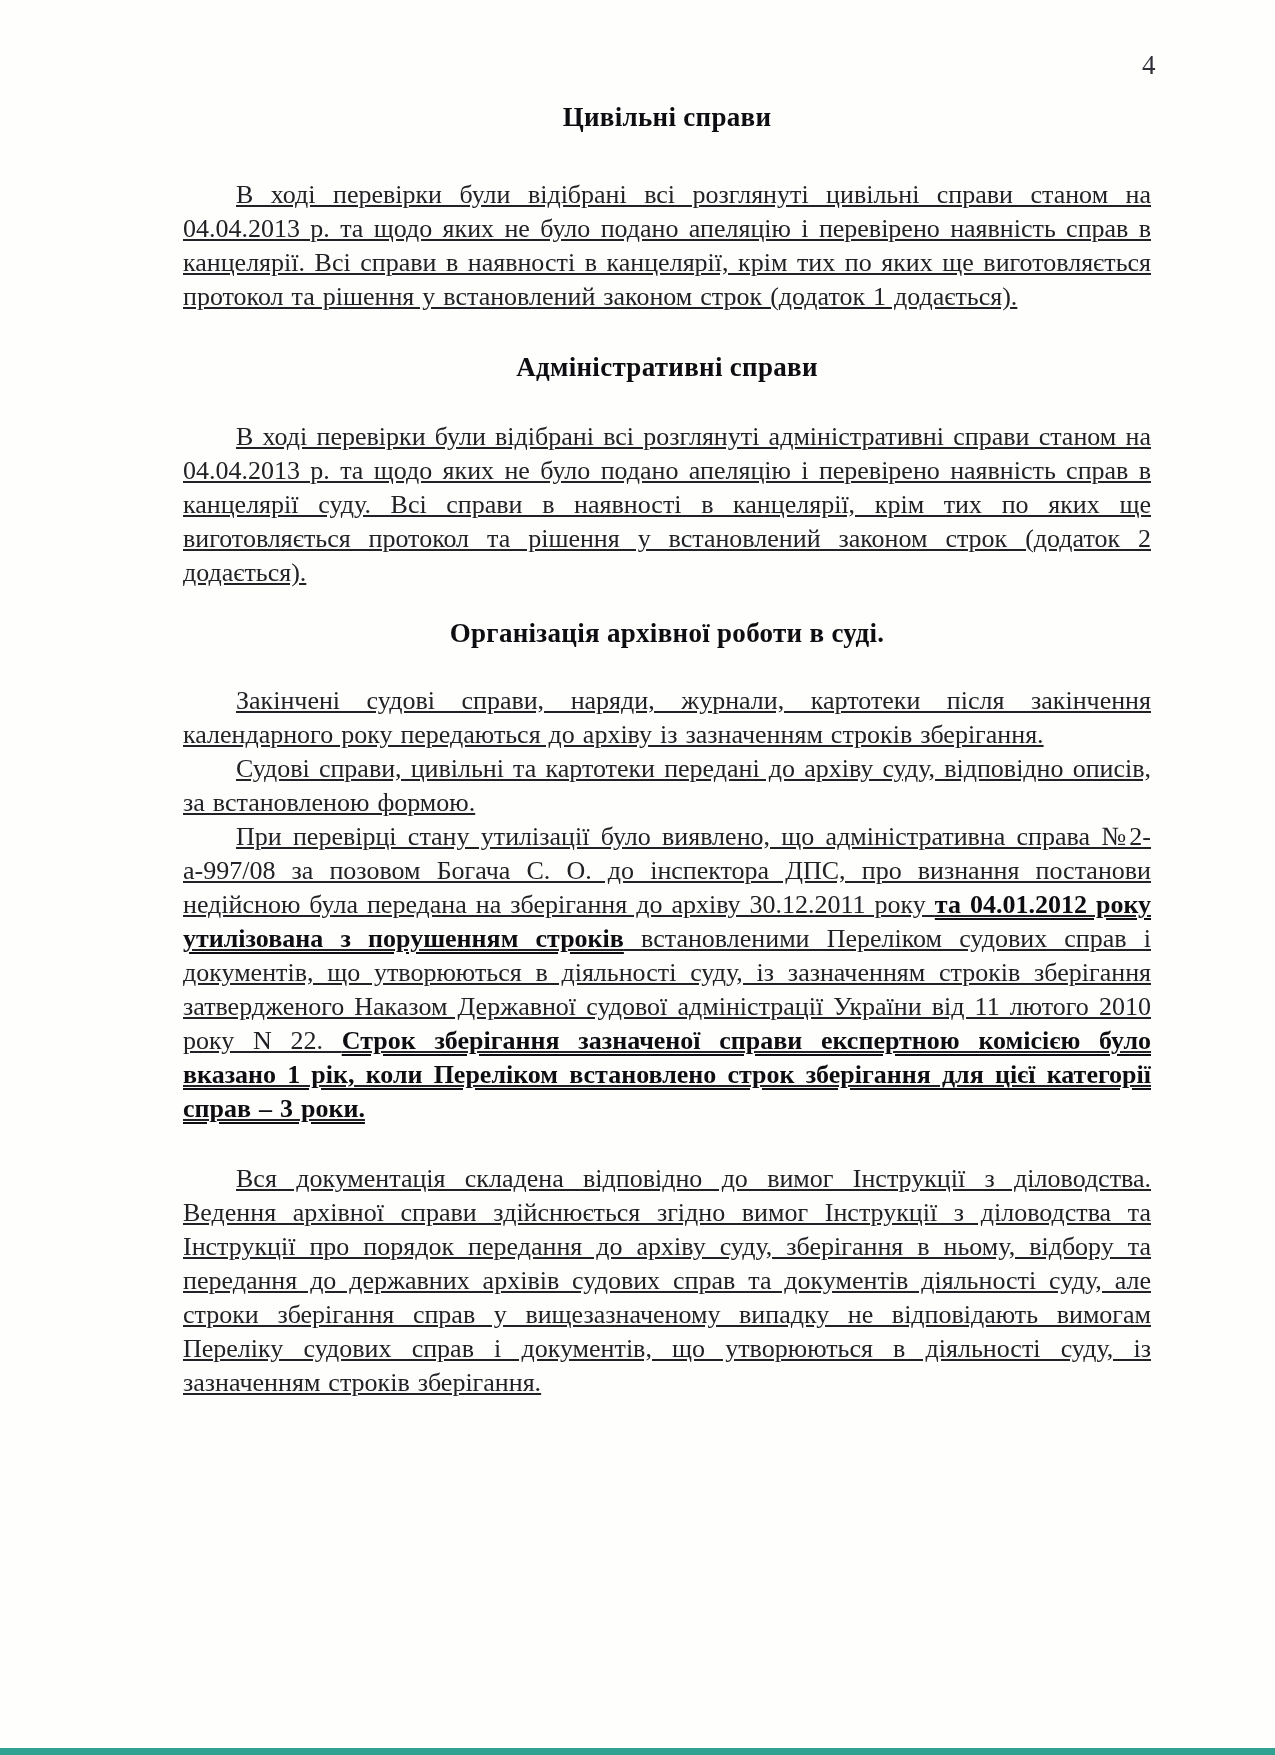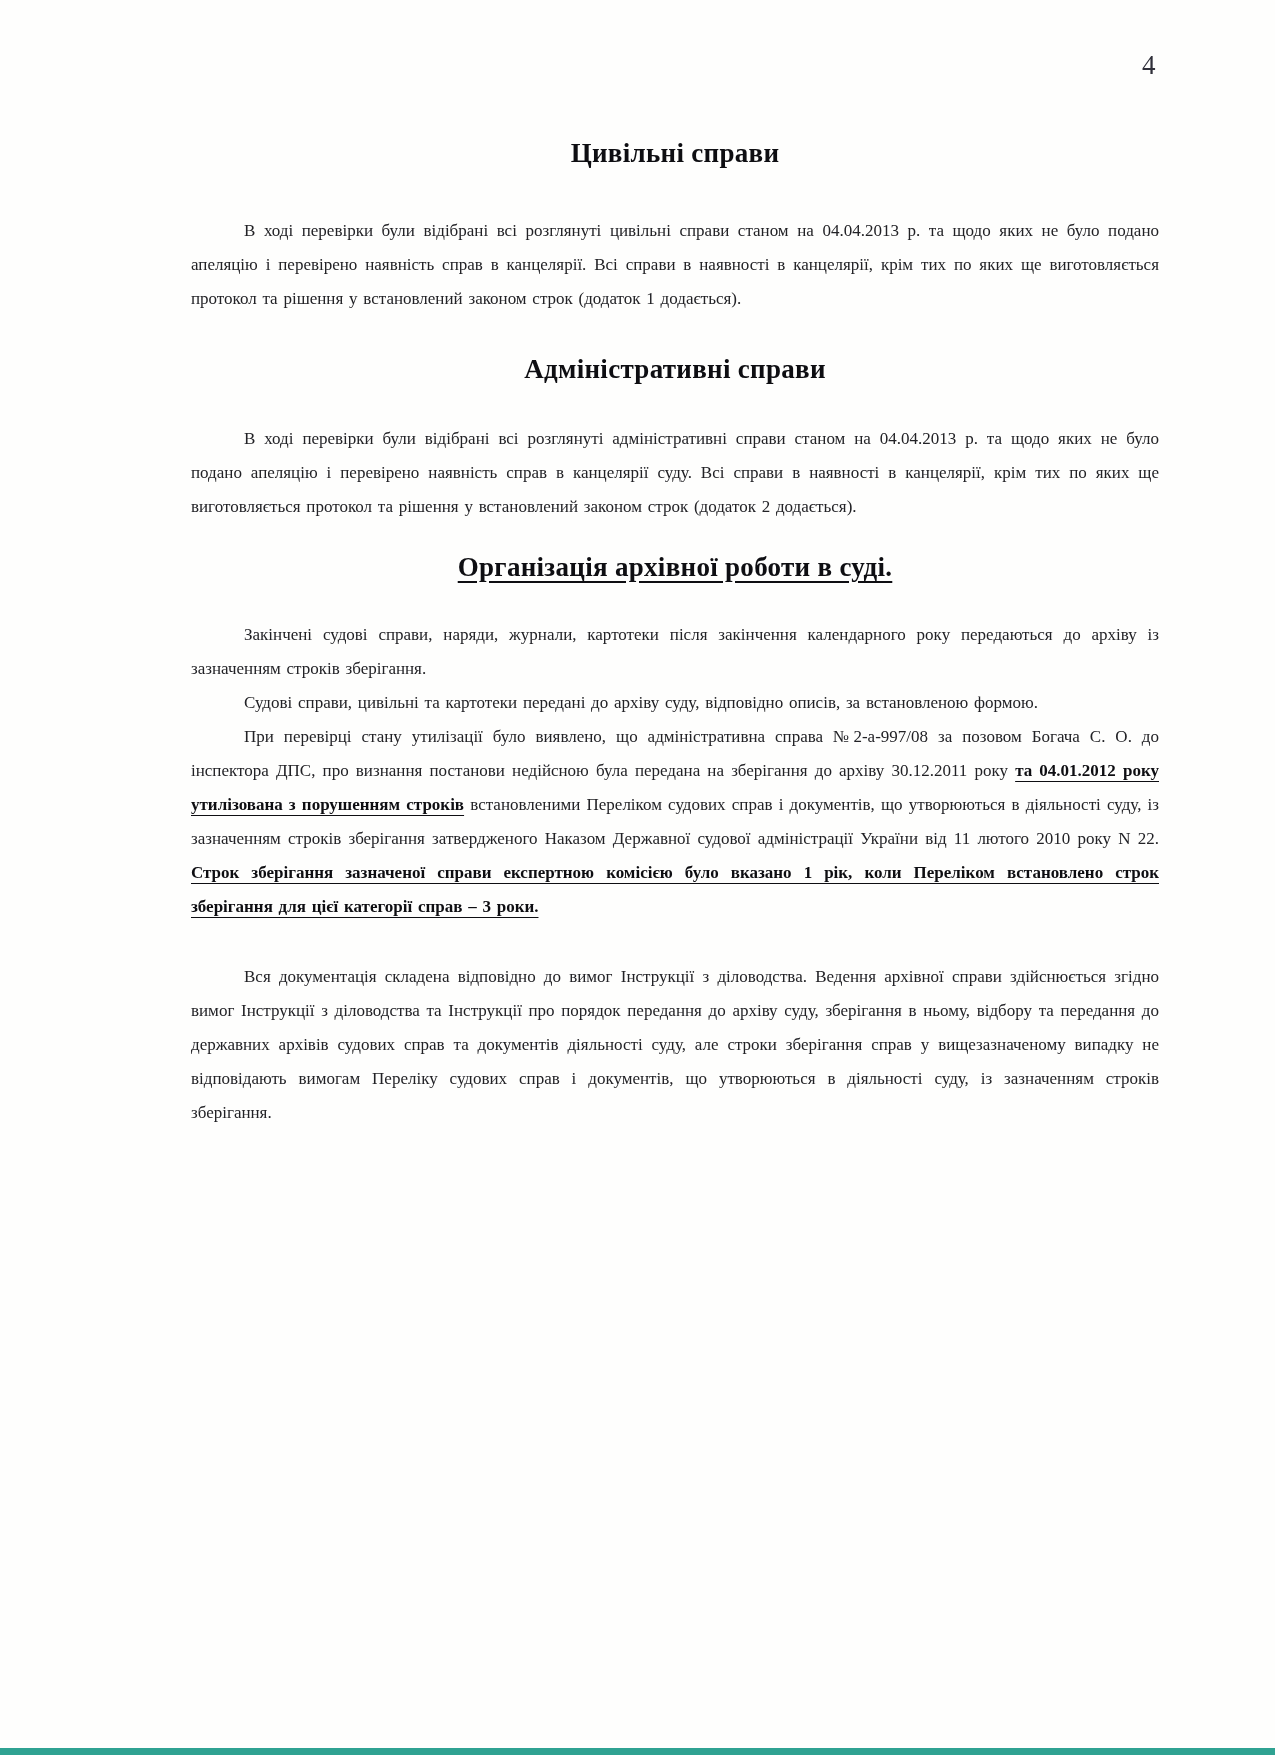--- a/index.html
+++ b/index.html
@@ -14,44 +14,44 @@
   }
   .pagenum {
     position: absolute;
     top: 50px;
     left: 1142px;
     font-size: 27px;
     color: #30303a;
   }
   .content {
     position: absolute;
-    left: 191px;
+    left: 183px;
     top: 100px;
     width: 968px;
-    margin-top: 36px;
   }
   .heading {
     margin: 0 0 44px 0;
     font-size: 27px;
     line-height: 34px;
     font-weight: bold;
     text-align: center;
     color: #0e0e12;
     letter-spacing: 0.3px;
   }
   .heading.sp-admin { margin-top: 36px; margin-bottom: 36px; }
   .heading.sp-archive { margin-top: 26px; margin-bottom: 34px; }
-  .heading.underlined { text-decoration: underline; text-underline-offset: 5px; text-align: center; }
+  .heading.underlined { text-underline-offset: 5px; text-align: center; }
   .para {
     margin: 0;
-    font-size: 17px;
+    font-size: 26px;
     line-height: 34px;
     text-align: justify;
     text-indent: 53px;
     word-spacing: 1.5px;
+    text-decoration: underline;
   }
   .para.final { margin-top: 36px; }
   .bu {
     font-weight: bold;
     text-decoration: underline;
     text-underline-offset: 5px;
     color: #0e0e12;
   }
   .edge-bar {
     position: absolute;

